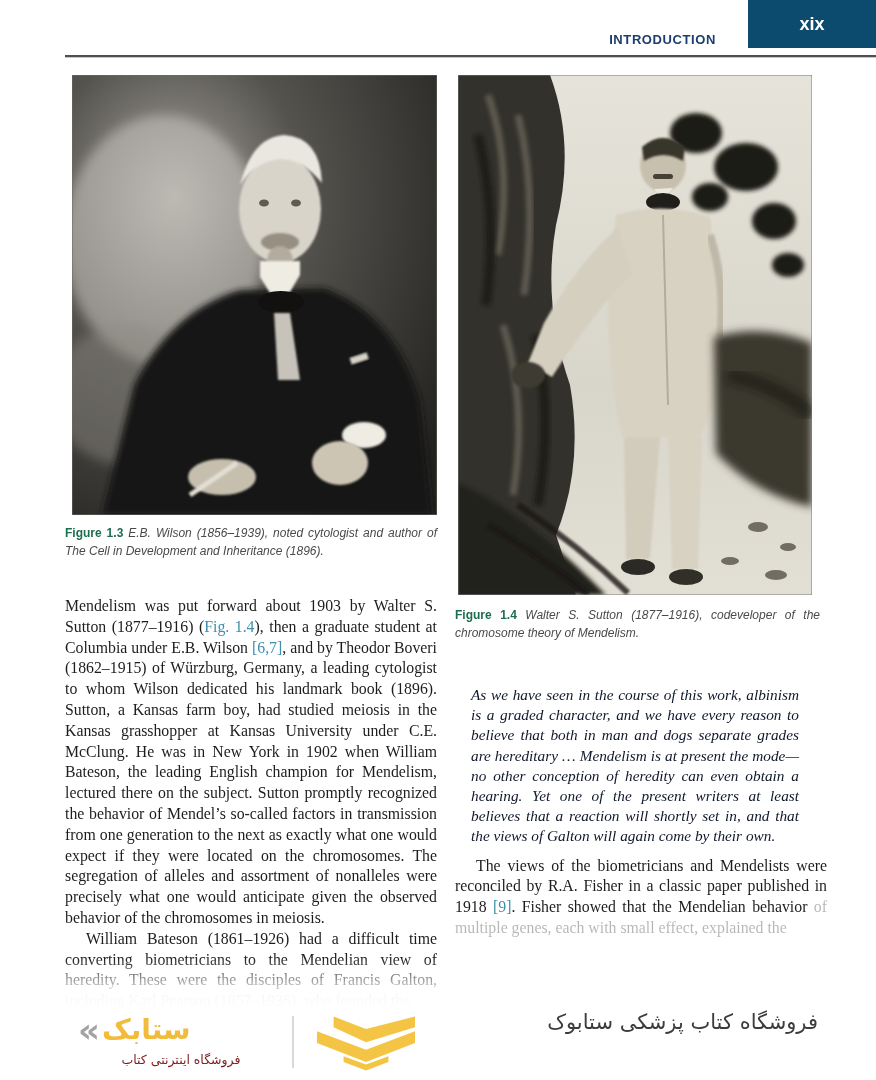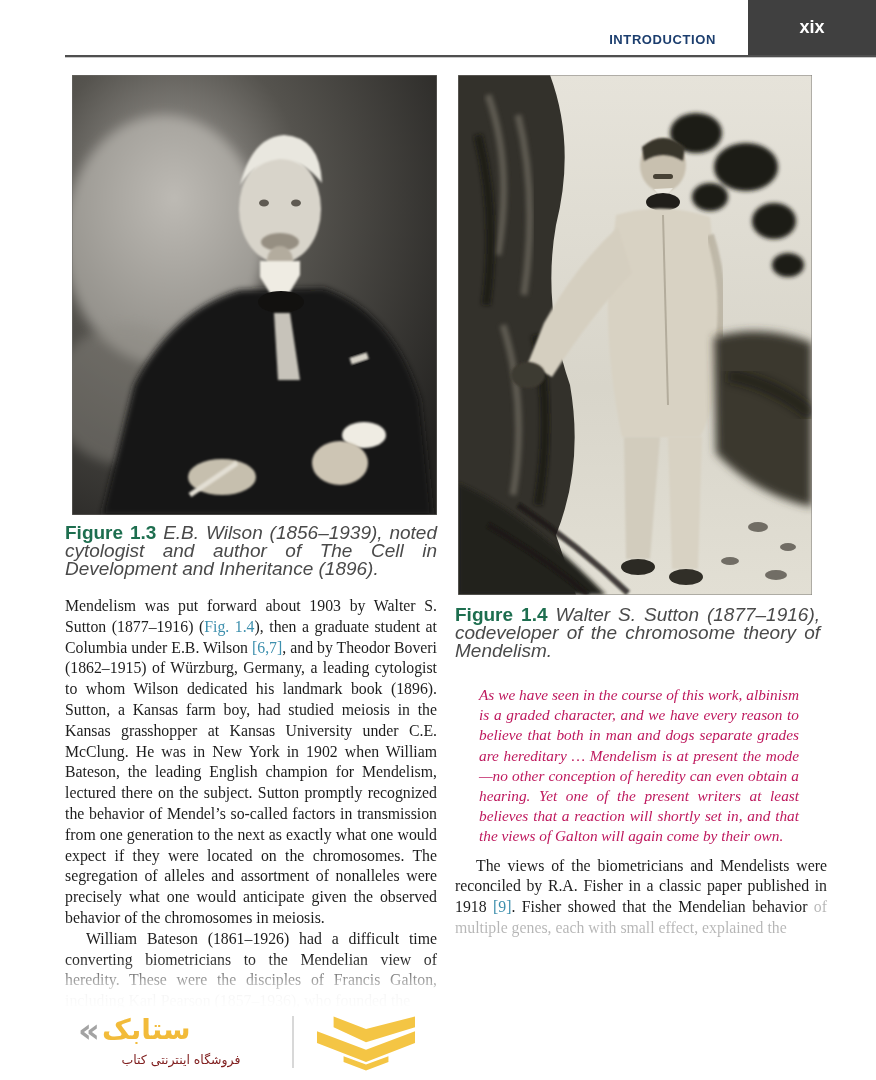--- a/index.html
+++ b/index.html
@@ -2,59 +2,59 @@
 <html><head>
 <meta charset="utf-8">
 <style>
   html,body{margin:0;padding:0;}
   body{
     width:876px;height:1080px;position:relative;background:#ffffff;
     font-family:"Liberation Serif", serif;color:#1c1c1c;overflow:hidden;
   }
   
   .page-tab{
-    position:absolute;left:748px;top:0;width:128px;height:55px;
-    background:#404040;display:flex;align-items:center;justify-content:center;
+    position:absolute;left:748px;top:0;width:128px;height:48px;
+    background:#0c4a6e;display:flex;align-items:center;justify-content:center;
     font-family:"Liberation Sans", sans-serif;font-weight:bold;font-size:18px;color:#ffffff;
   }
   .section-title{
     position:absolute;top:32px;right:160px;
     font-family:"Liberation Sans", sans-serif;font-weight:bold;font-size:13px;
     letter-spacing:.6px;color:#1c3e6e;
   }
   .header-rule{
     position:absolute;left:65px;top:55px;width:811px;height:2px;
     background:#4f4f4f;box-shadow:0 1px 0 #c9c9c9;
   }
   
   .photo{position:absolute;display:block;}
   .photo svg{display:block;width:100%;height:100%;}
   #photo-13{left:72px;top:75px;width:365px;height:440px;}
   #photo-14{left:458px;top:75px;width:354px;height:520px;}
   .figure-caption{
     position:absolute;font-family:"Liberation Sans", sans-serif;
-    font-size:19px;line-height:18px;color:#4a4a4a;text-align:justify;
+    font-size:12px;line-height:18px;color:#4a4a4a;text-align:justify;
   }
   #caption-13{left:65px;top:524px;width:372px;}
   #caption-14{left:455px;top:606px;width:365px;}
   .figure-label{font-weight:bold;font-style:normal;color:#1d6e4f;}
   .caption-text{font-style:italic;}
   
   .text-col{
     position:absolute;text-align:justify;
     font-size:15.8px;line-height:20.8px;color:#1d1d1d;
   }
   #left-text{left:65px;top:596px;width:372px;}
   #right-text{left:455px;top:676px;width:372px;}
   .para{margin:0;}
   .para.indent{text-indent:21px;}
   .ref-link{color:#3d8fad;cursor:pointer;}
   .quote{
-    margin:9px 28px 9px 24px;font-style:italic;font-size:15.3px;line-height:20.2px;
-    text-align:justify;color:#be185d;
+    margin:9px 28px 9px 16px;font-style:italic;font-size:15.3px;line-height:20.2px;
+    text-align:justify;color:#0f172a;
   }
   .faded-line{opacity:.32;filter:blur(.4px);}
   
   .page-fade{
     position:absolute;left:0;top:958px;width:876px;height:52px;
     background:linear-gradient(to bottom, rgba(255,255,255,0) 0%, rgba(255,255,255,.85) 65%, #ffffff 100%);
     pointer-events:none;
   }
   .footer{
     position:absolute;left:0;top:1008px;width:876px;height:72px;background:#ffffff;
@@ -219,15 +219,16 @@
       <span class="logo-guillemet">«</span>
       <span class="logo-word">ستابک</span>
     </div>
     <div class="logo-tagline">فروشگاه اینترنتی کتاب</div>
     <div class="footer-divider"></div>
     <svg class="chevron-emblem" viewBox="0 0 130 68">
       <polygon points="26,2 65,17 124,2 124,15 65,33 26,15" fill="#f4c544"></polygon>
       <polygon points="6,20 65,42 124,20 124,34 65,57 6,34" fill="#f4c544"></polygon>
       <polygon points="38,50 65,60 92,50 92,57 65,67 38,57" fill="#f4c544"></polygon>
     </svg>
+    <div class="store-title">فروشگاه کتاب پزشکی ستابوک</div>
   </div>
 
 </div>
 
 </body></html>

